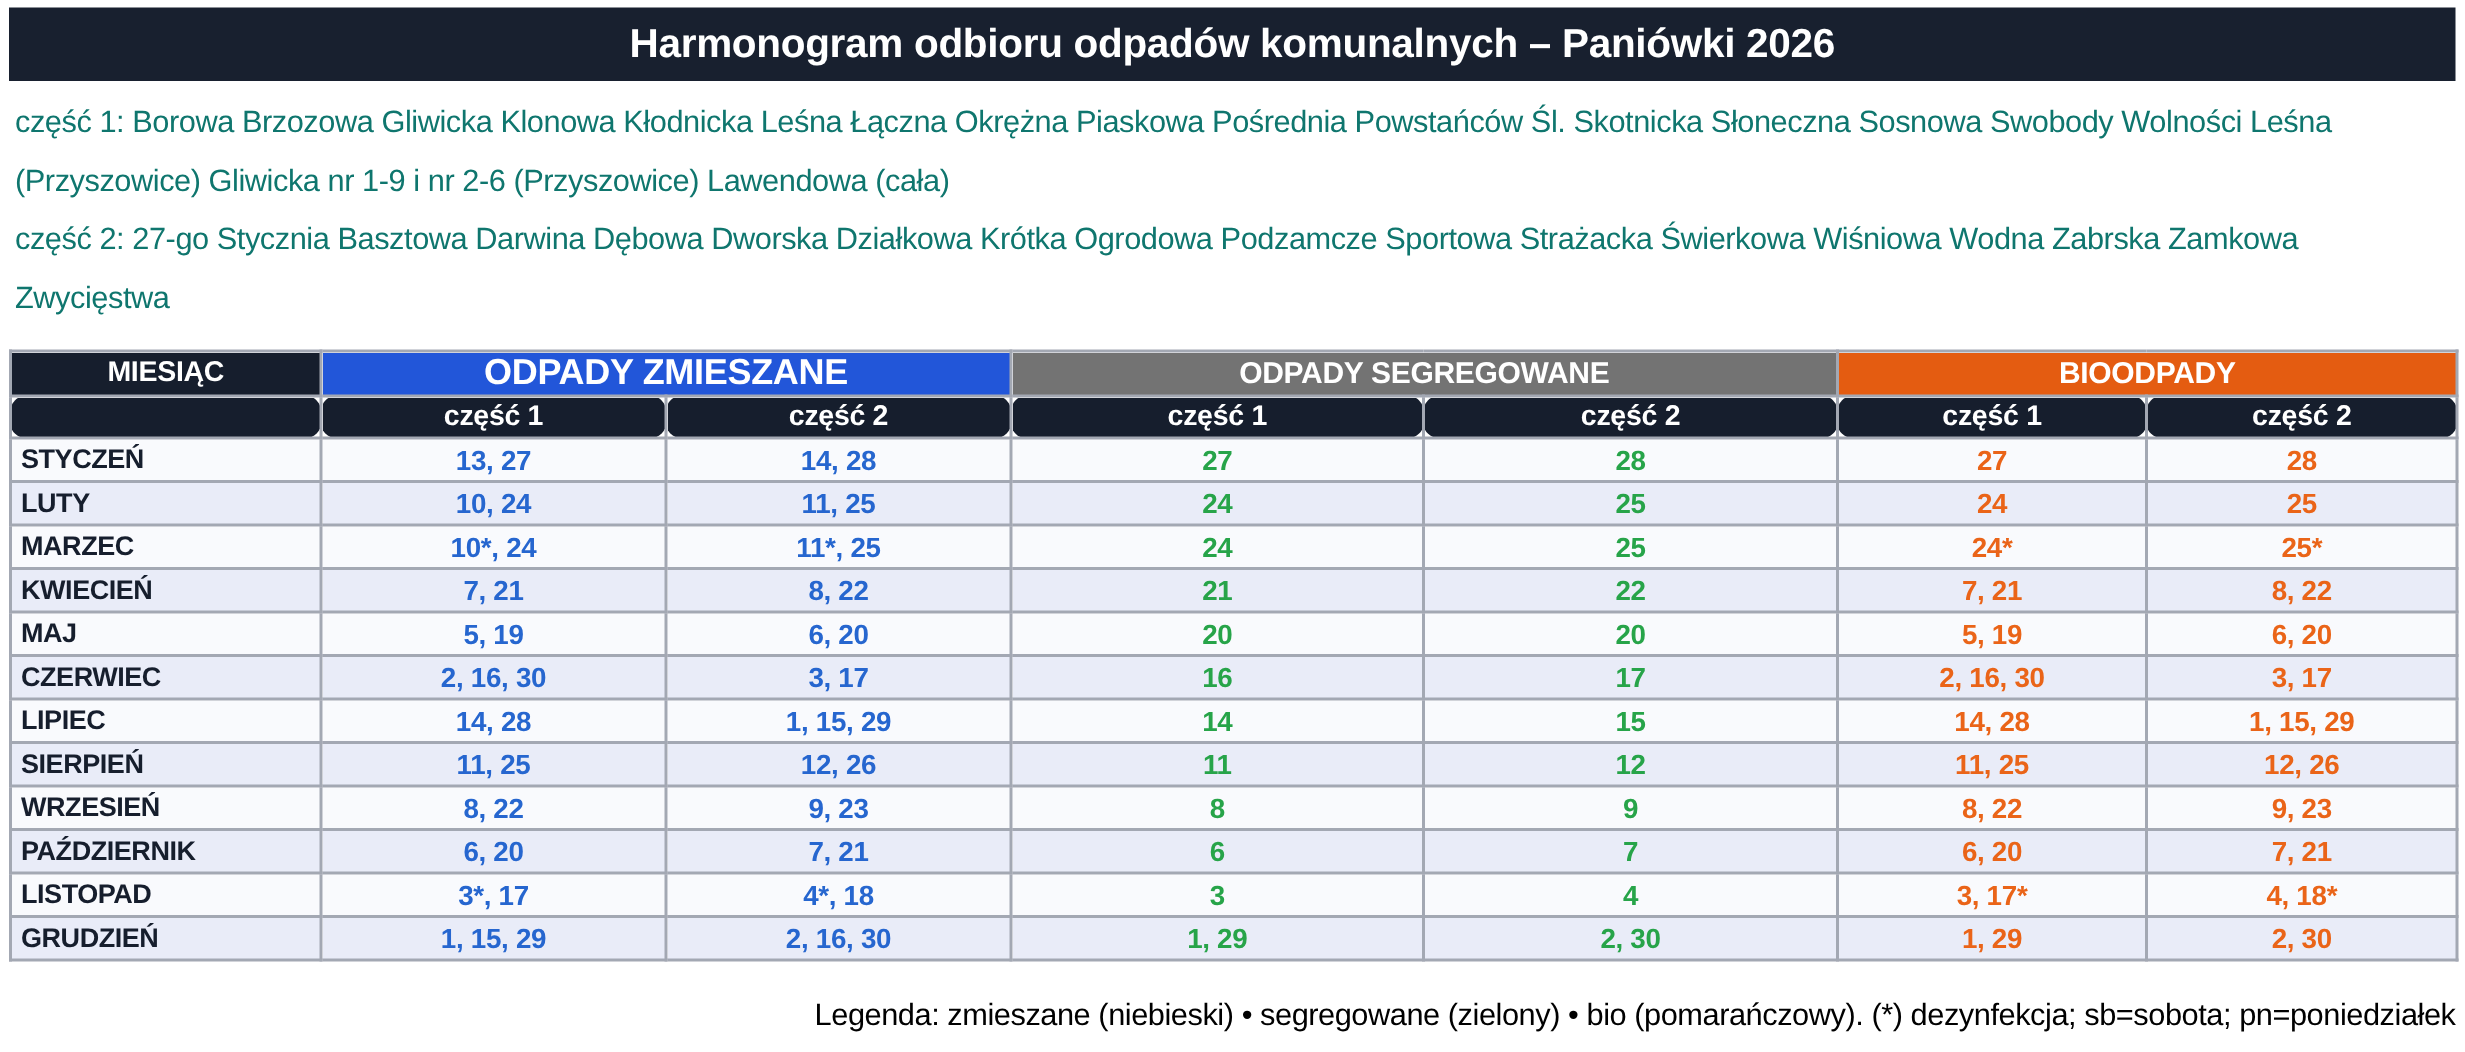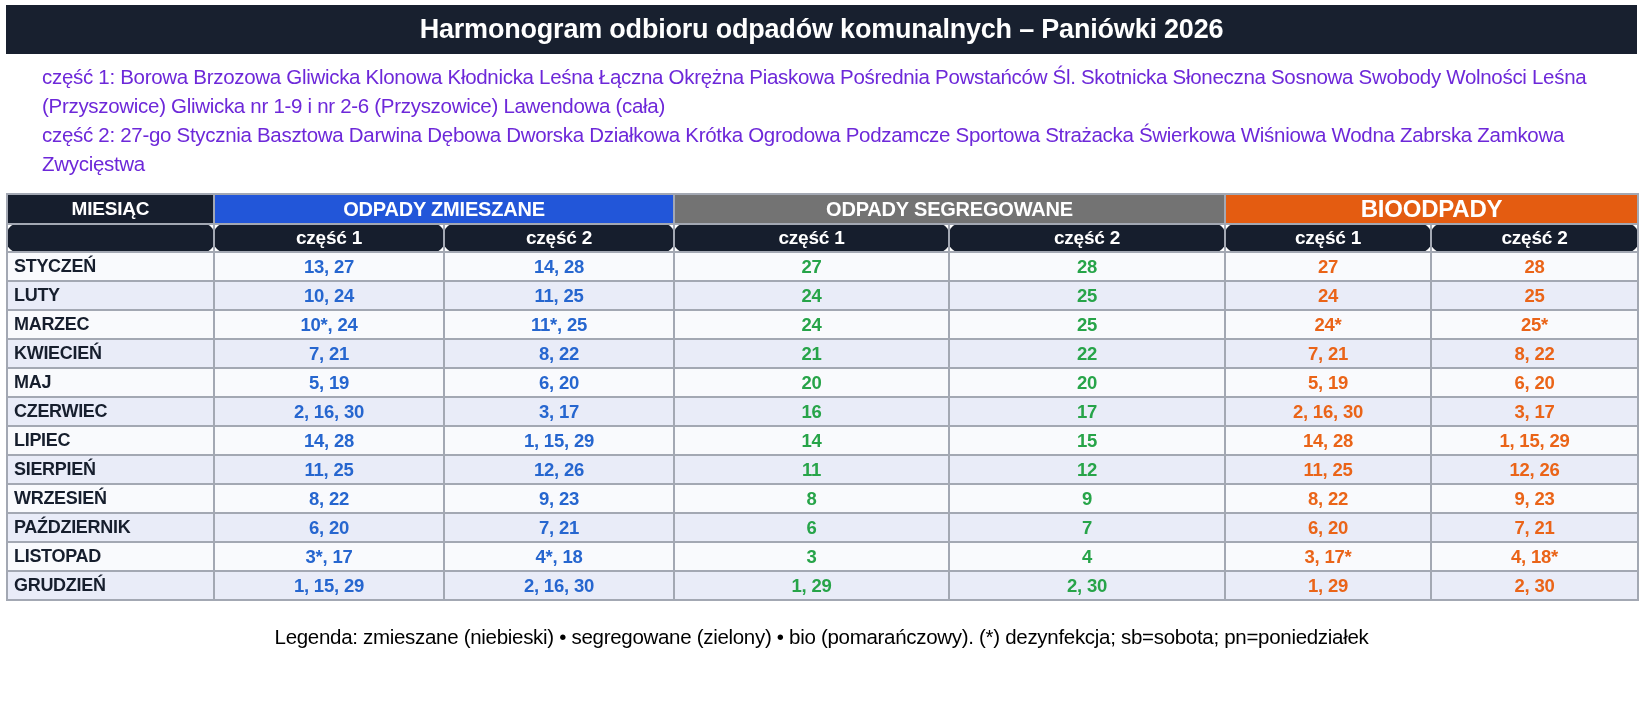--- a/index.html
+++ b/index.html
@@ -22,24 +22,23 @@
     color: #ffffff;
     font-size: 27px;
     font-weight: 700;
     letter-spacing: -0.2px;
   }
 
   
   .intro { padding: 8px 4px 0 4px; }
   .intro p {
     font-size: 20.5px;
-    line-height: 29px;
+    line-height: 39px;
     letter-spacing: -0.3px;
-    color: #6d28d9;
-    margin-left: 32px;
+    color: #0f766e;
   }
 
   
   table.schedule {
     margin-top: 15px;
     border-collapse: collapse;
     table-layout: fixed;
     width: 1631px;
   }
   table.schedule th, table.schedule td {
@@ -53,23 +52,23 @@
   tr.sub-row th { height: 28px; border-radius: 10px; }
 
   th.dark, tr.sub-row th {
     background: #161e2d;
     color: #ffffff;
     font-size: 19px;
     font-weight: 700;
     text-align: center;
     letter-spacing: -0.2px;
   }
-  th.g-blue   { background: #2256d9; color: #fff; font-size: 20px; font-weight: 700; text-align: center; letter-spacing: -0.2px; }
+  th.g-blue   { background: #2256d9; color: #fff; font-size: 24px; font-weight: 700; text-align: center; letter-spacing: -0.2px; }
   th.g-green  { background: #737373; color: #fff; font-size: 20px; font-weight: 700; text-align: center; letter-spacing: -0.2px; }
-  th.g-orange { background: #e45c11; color: #fff; font-size: 24px; font-weight: 700; text-align: center; letter-spacing: -0.2px; }
+  th.g-orange { background: #e45c11; color: #fff; font-size: 20px; font-weight: 700; text-align: center; letter-spacing: -0.2px; }
 
   tbody tr:nth-child(odd)  td { background: #f9fafd; }
   tbody tr:nth-child(even) td { background: #e9ecf8; }
 
   td.month {
     font-weight: 700;
     font-size: 18px;
     color: #161e2d;
     text-align: left;
     letter-spacing: -0.3px;
@@ -78,21 +77,21 @@
     text-align: center;
     font-size: 18.5px;
     font-weight: 600;
     letter-spacing: -0.2px;
   }
   td.c-blue   { color: #2666cf; }
   td.c-green  { color: #27a449; }
   td.c-orange { color: #ea6418; }
 
   
-  .legend-wrap { margin-top: 24px; text-align: center; }
+  .legend-wrap { margin-top: 24px; text-align: right; }
   .legend-wrap p { font-size: 20.5px; letter-spacing: -0.3px; color: #000; }
 </style>
 </head>
 <body>
 
 <div class="page">
 
   <header class="title-bar">
     <h1>Harmonogram odbioru odpadów komunalnych – Paniówki 2026</h1>
   </header>

